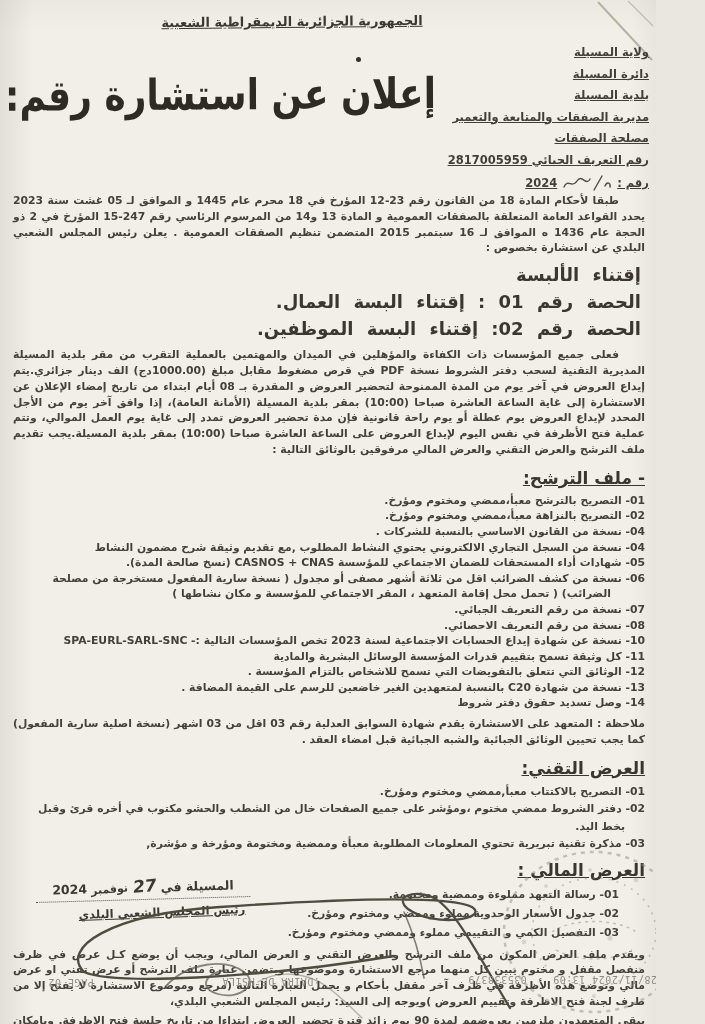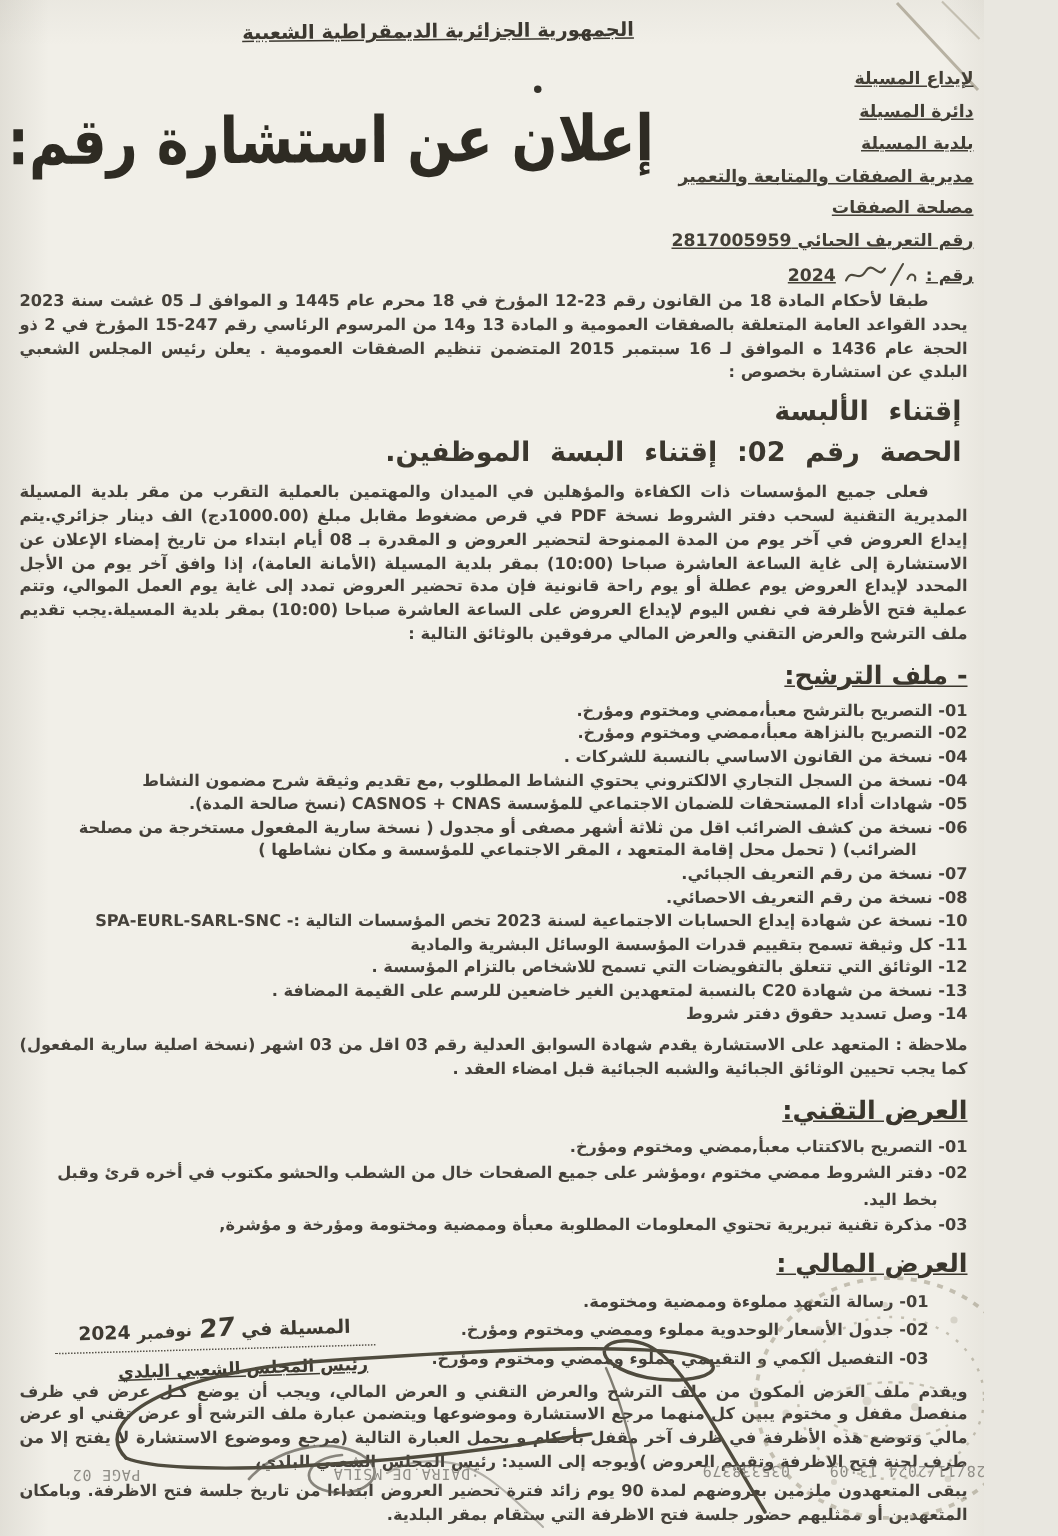--- a/index.html
+++ b/index.html
@@ -98,21 +98,21 @@
 <div class="page">
 
   <svg class="corner-fold" width="62" height="72" viewBox="0 0 62 72">
     <path d="M4 2 L58 60" stroke="#b7b1a2" stroke-width="2" fill="none"></path>
     <path d="M34 1 L59 26" stroke="#c4bfb1" stroke-width="1.4" fill="none"></path>
   </svg>
 
   <div class="republic">الجمهورية الجزائرية الديمقراطية الشعبية</div>
 
   <div class="hdr-right">
-    <div class="hline">لإيداع المسيلة</div>
+    <div class="hline">ولاية المسيلة</div>
     <div class="hline">دائرة المسيلة</div>
     <div class="hline">بلدية المسيلة</div>
     <div class="hline">مديرية الصفقات والمتابعة والتعمير</div>
     <div class="hline">مصلحة الصفقات</div>
     <div class="hline">رقم التعريف الجبائي 2817005959</div>
     <div class="hdr-ref">
       <span>رقم :</span>
       <svg class="ref-scribble" width="52" height="18" viewBox="0 0 52 18">
         <path d="M3 13 C7 4, 11 15, 16 7 S25 13, 29 5 M33 16 L41 2 M44 12 C46 7, 50 9, 49 13" stroke="#4f4b3e" stroke-width="1.4" fill="none" stroke-linecap="round"></path>
       </svg>
@@ -121,20 +121,21 @@
   </div>
 
   <div class="main-title">إعلان عن استشارة رقم: 2024/48</div>
   <div class="ink-dot"></div>
 
   <div class="body-col">
     <p class="p indent">طبقا لأحكام المادة 18 من القانون رقم 23-12 المؤرخ في 18 محرم عام 1445 و الموافق لـ 05 غشت سنة 2023 يحدد القواعد العامة المتعلقة بالصفقات العمومية و المادة 13 و14 من المرسوم الرئاسي رقم 247-15 المؤرخ في 2 ذو الحجة عام 1436 ه الموافق لـ 16 سبتمبر 2015 المتضمن تنظيم الصفقات العمومية . يعلن رئيس المجلس الشعبي البلدي عن استشارة بخصوص :</p>
 
     <div class="lots">
       <div class="lot-line">إقتناء الألبسة</div>
+      <div class="lot-line">الحصة رقم 01 : إقتناء البسة العمال.</div>
       <div class="lot-line">الحصة رقم 02: إقتناء البسة الموظفين.</div>
     </div>
 
     <p class="p indent">فعلى جميع المؤسسات ذات الكفاءة والمؤهلين في الميدان والمهتمين بالعملية التقرب من مقر بلدية المسيلة المديرية التقنية لسحب دفتر الشروط نسخة PDF في قرص مضغوط مقابل مبلغ (1000.00دج) الف دينار جزائري.يتم إيداع العروض في آخر يوم من المدة الممنوحة لتحضير العروض و المقدرة بـ 08 أيام ابتداء من تاريخ إمضاء الإعلان عن الاستشارة إلى غاية الساعة العاشرة صباحا (10:00) بمقر بلدية المسيلة (الأمانة العامة)، إذا وافق آخر يوم من الأجل المحدد لإيداع العروض يوم عطلة أو يوم راحة قانونية فإن مدة تحضير العروض تمدد إلى غاية يوم العمل الموالي، وتتم عملية فتح الأظرفة في نفس اليوم لإيداع العروض على الساعة العاشرة صباحا (10:00) بمقر بلدية المسيلة.يجب تقديم ملف الترشح والعرض التقني والعرض المالي مرفوقين بالوثائق التالية :</p>
 
     <span class="sec-head">- ملف الترشح:</span>
     <div class="list">
       <div class="li">01- التصريح بالترشح معبأ،ممضي ومختوم ومؤرخ.</div>
       <div class="li">02- التصريح بالنزاهة معبأ،ممضي ومختوم ومؤرخ.</div>
       <div class="li">04- نسخة من القانون الاساسي بالنسبة للشركات .</div>

